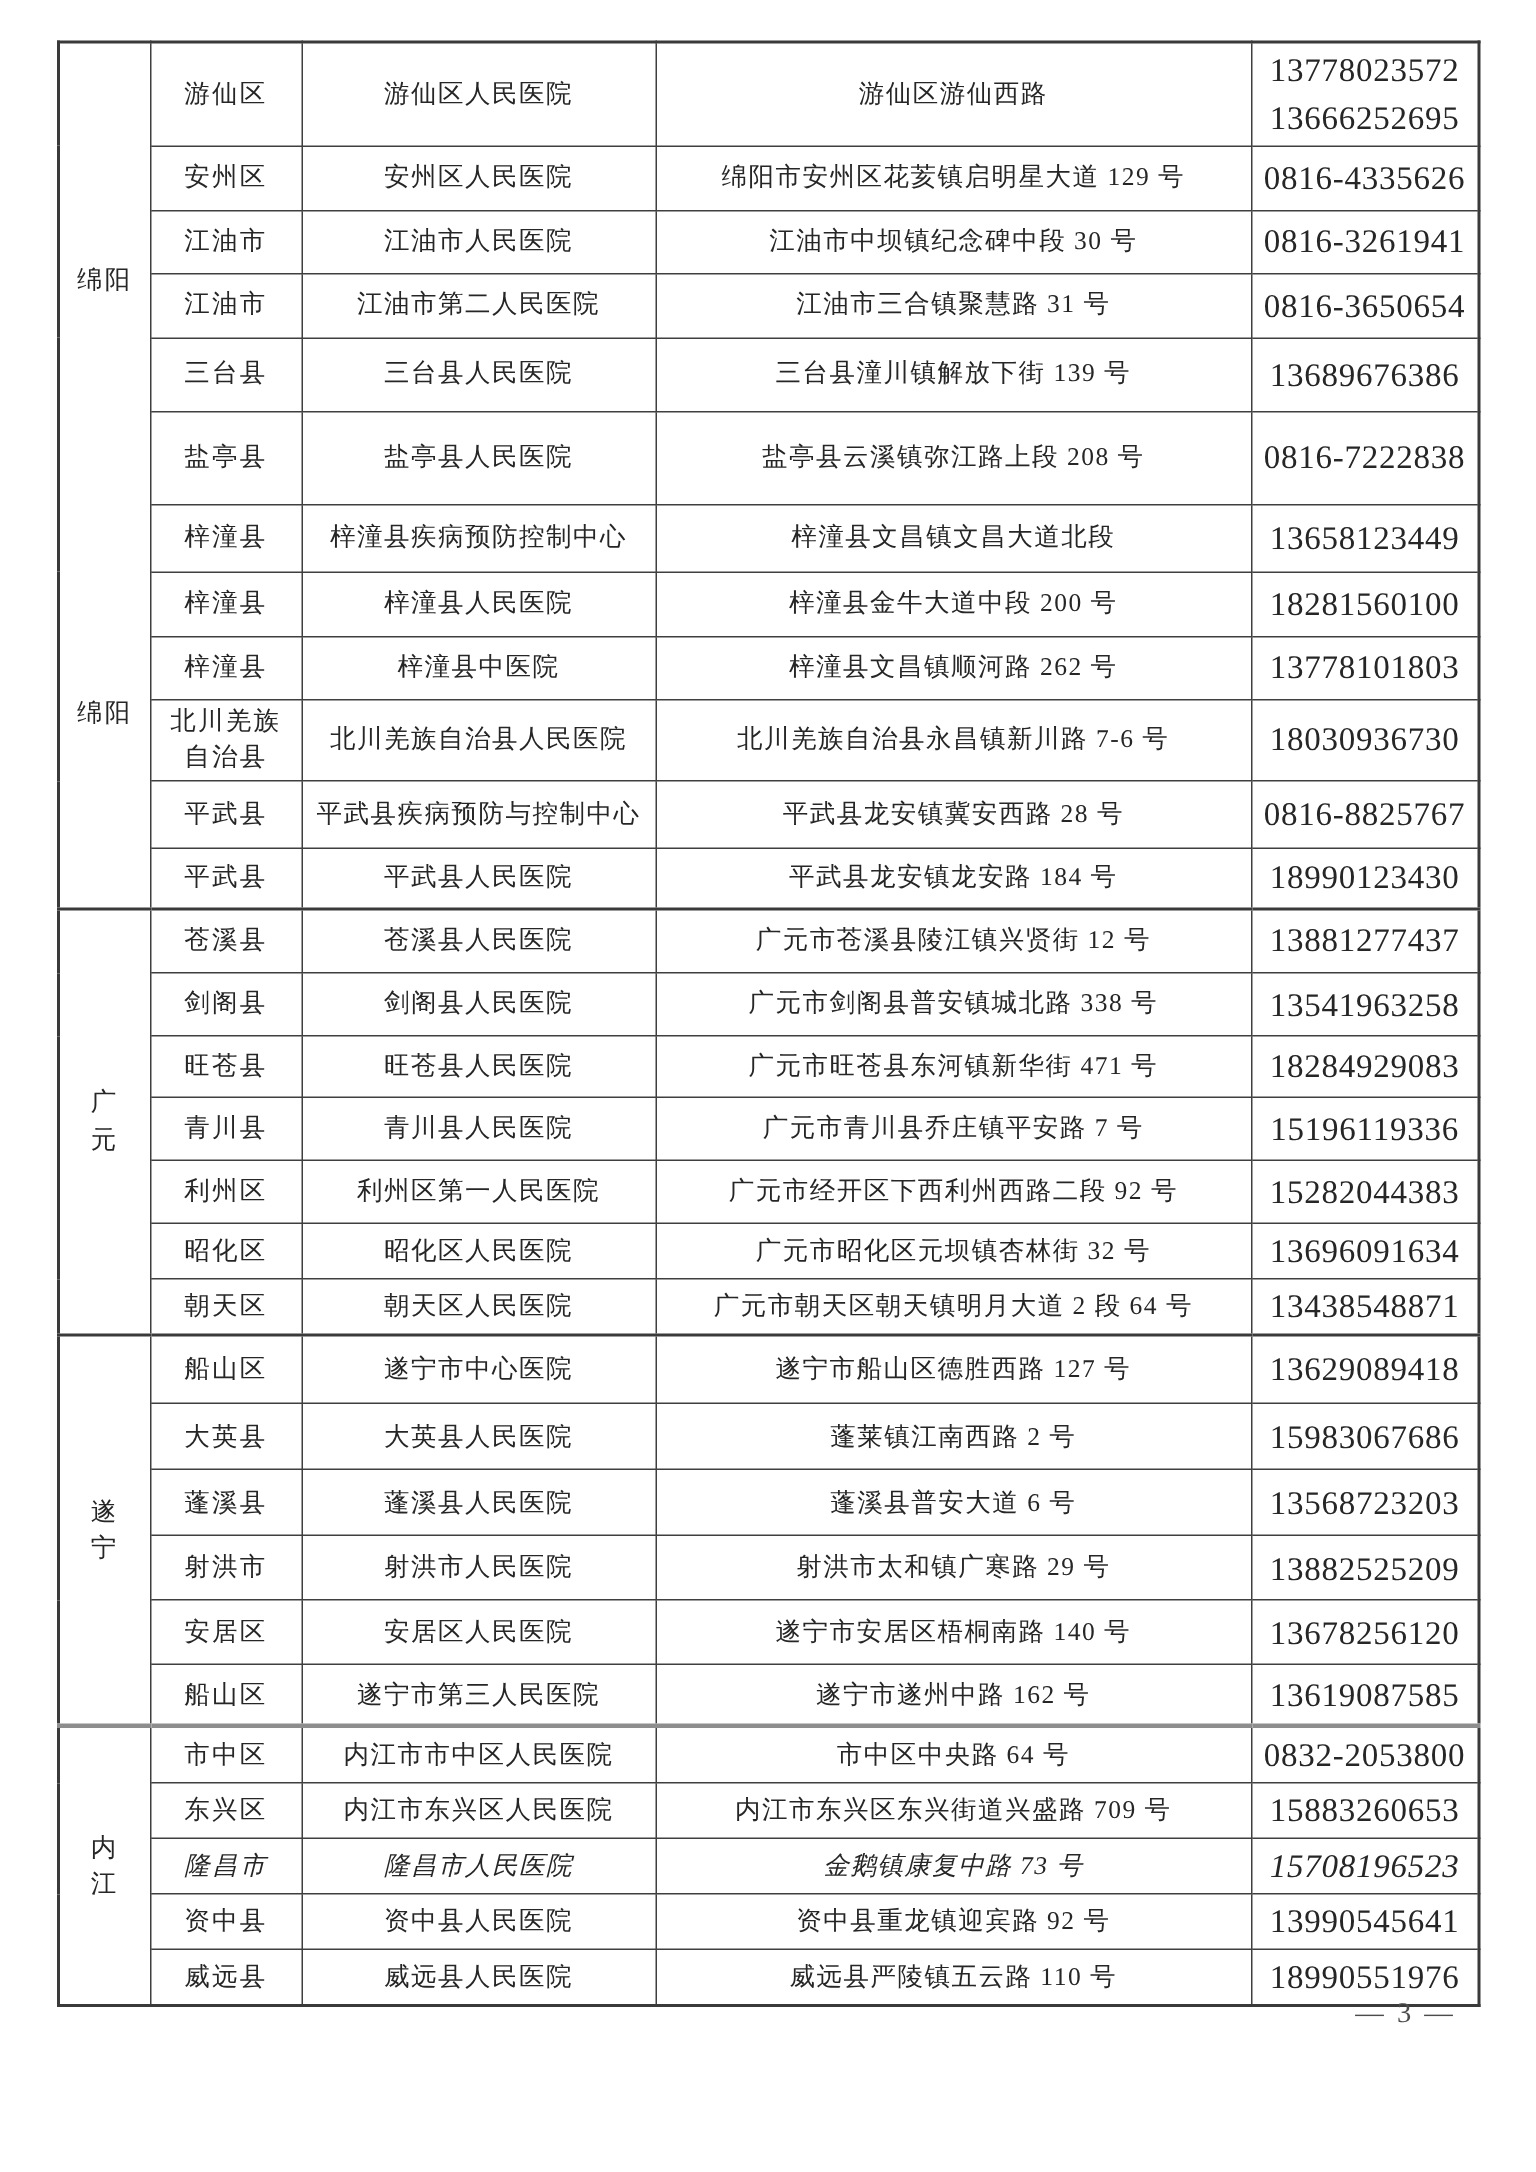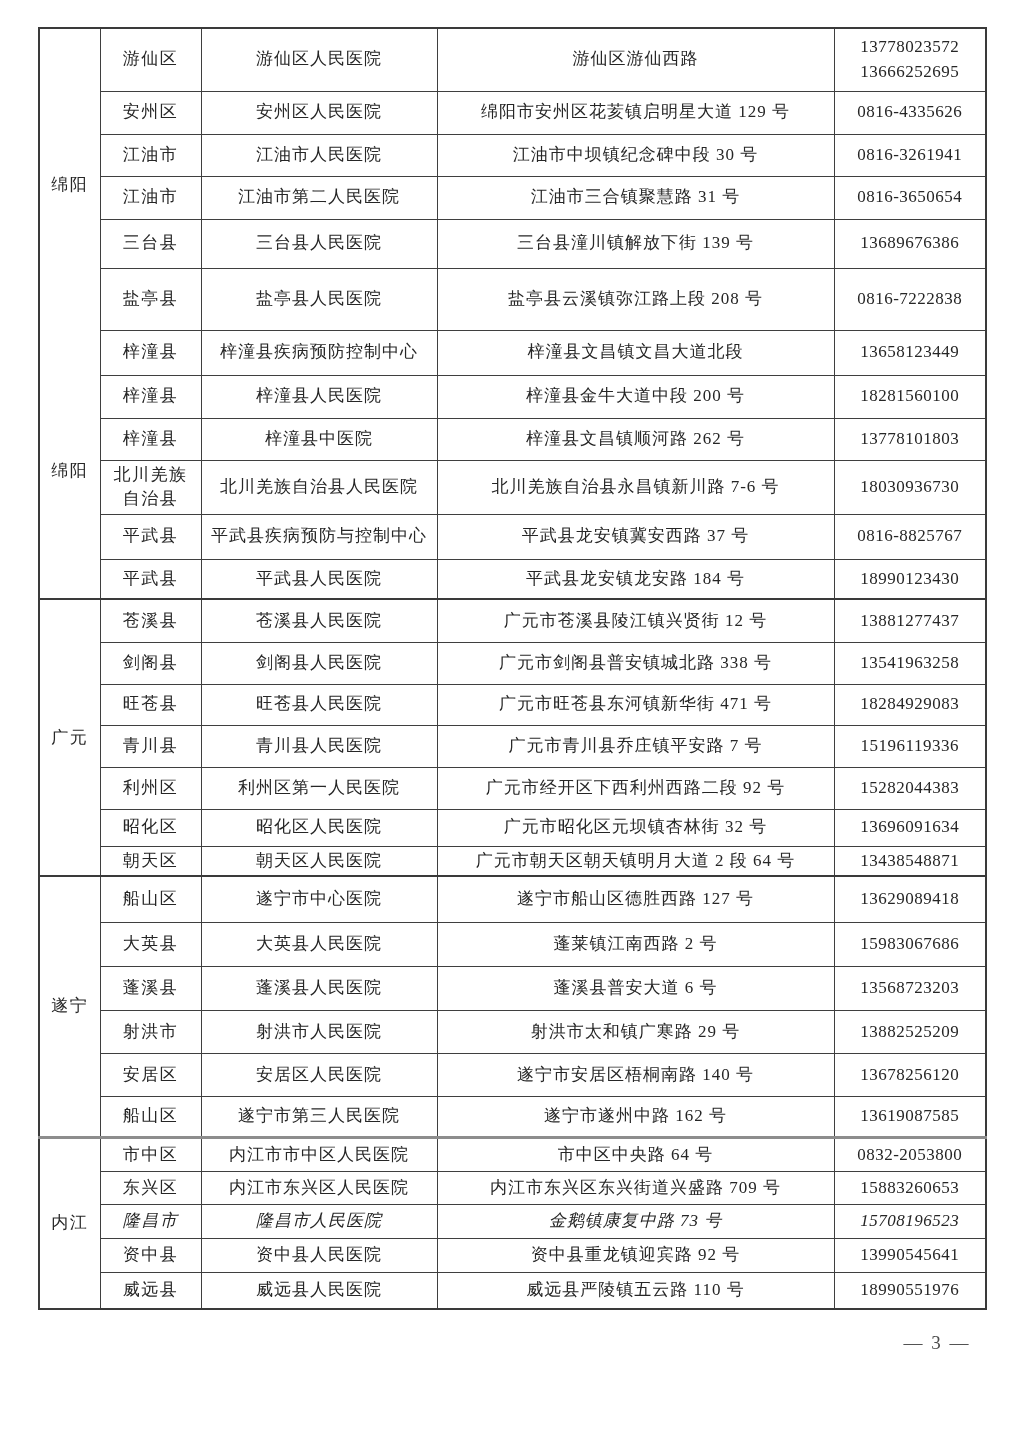--- a/index.html
+++ b/index.html
@@ -25,28 +25,28 @@
     letter-spacing: 1.5px;
     line-height: 1.45;
     padding: 2px 6px;
     overflow: hidden;
   }
   
   .hospital-table { border: 2px solid #3a3a3a; }
   .hospital-table tr.sec-div td { border-top: 2px solid #3a3a3a; }
   .hospital-table tr.sec-div-thick td { border-top: 3px solid #8d8d8d; }
 
-  td.city-cell { position: relative; padding: 0; margin-left: 26px; }
+  td.city-cell { position: relative; padding: 12px; margin-left: 26px; }
   td.city-cell .city-label {
     display: block; width: 100%; text-align: center;
   }
   td.city-cell .city-label.abs {
     position: absolute; left: 50%; transform: translate(-50%, -50%);
   }
-  td.phone-cell { white-space: pre-line; letter-spacing: 0.5px; font-size: 17px; }
+  td.phone-cell { white-space: pre-line; letter-spacing: 0.5px; font-size: 22px; }
   td.address-cell { letter-spacing: 1px; }
   td.facility-cell { letter-spacing: 1px; }
 
   .page-footer {
     position: absolute;
     left: 862px; top: 1332px;
     width: 150px;
     text-align: center;
     font-size: 19px;
     color: #4c4c4c;
@@ -128,21 +128,21 @@
         </tr>
         <tr style="height: 53px;">
           <td class="district-cell">北川羌族自治县</td>
           <td class="facility-cell">北川羌族自治县人民医院</td>
           <td class="address-cell">北川羌族自治县永昌镇新川路 7-6 号</td>
           <td class="phone-cell">18030936730</td>
         </tr>
         <tr style="height: 45px;">
           <td class="district-cell">平武县</td>
           <td class="facility-cell">平武县疾病预防与控制中心</td>
-          <td class="address-cell">平武县龙安镇冀安西路 37 号</td>
+          <td class="address-cell">平武县龙安镇冀安西路 28 号</td>
           <td class="phone-cell">0816-8825767</td>
         </tr>
         <tr style="height: 40px;">
           <td class="district-cell">平武县</td>
           <td class="facility-cell">平武县人民医院</td>
           <td class="address-cell">平武县龙安镇龙安路 184 号</td>
           <td class="phone-cell">18990123430</td>
         </tr>
         <tr class="sec-div" style="height: 43px;">
           <td class="city-cell" rowspan="7">

